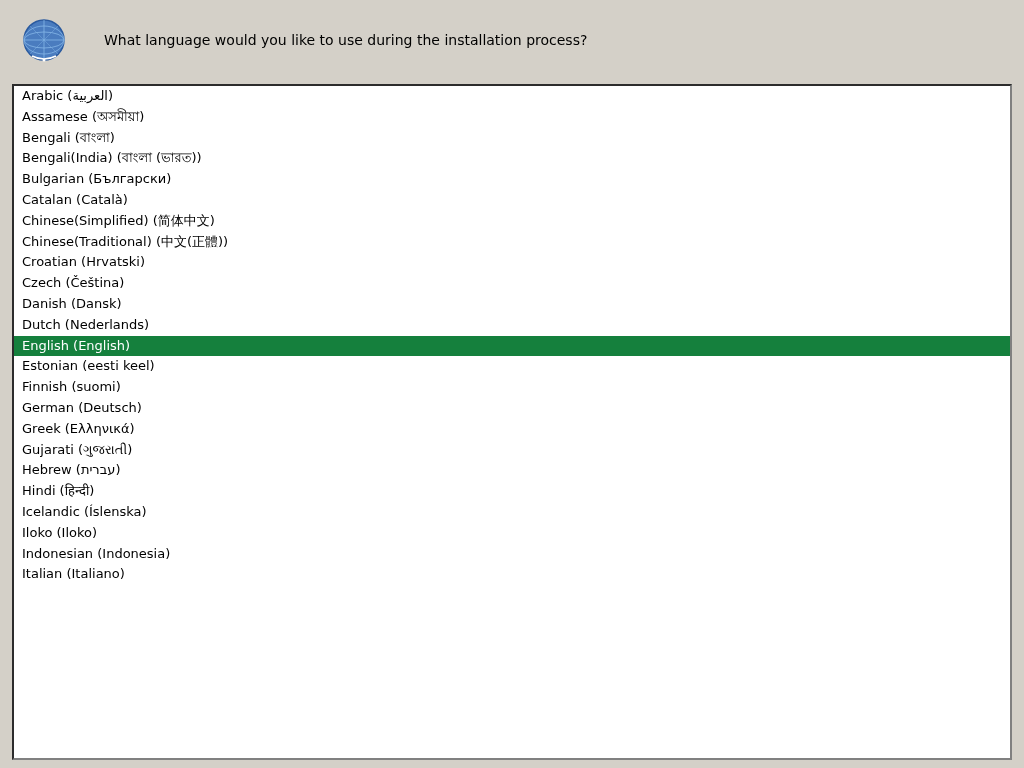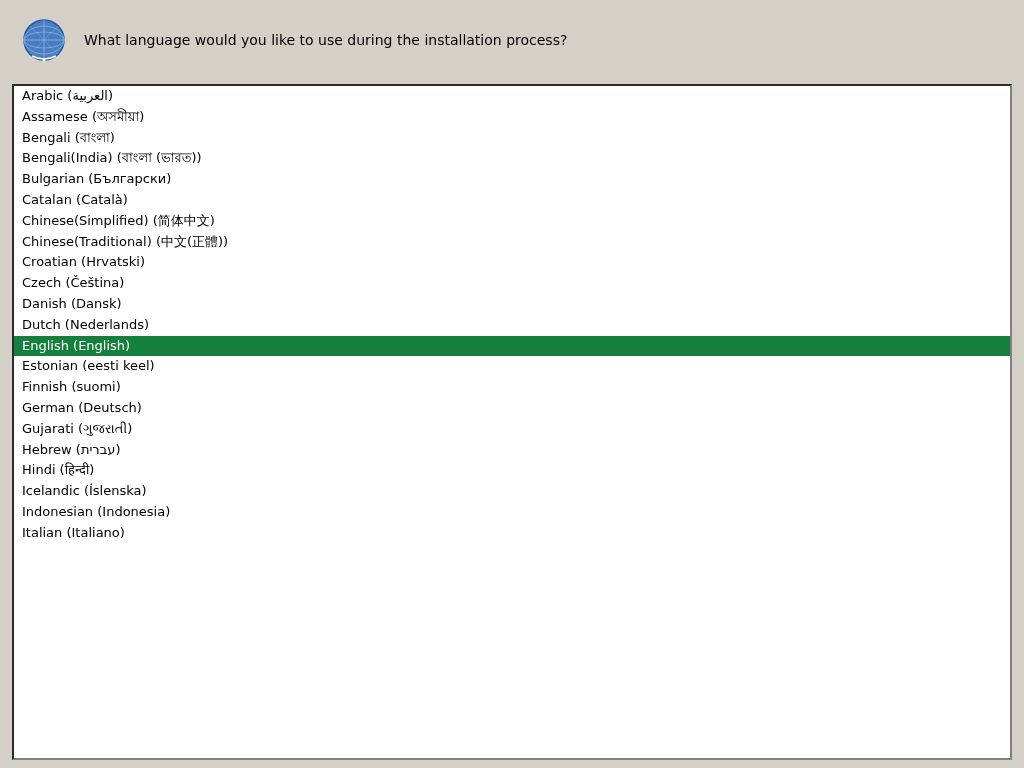--- a/index.html
+++ b/index.html
@@ -31,20 +31,21 @@
     .header-icon {
       width: 48px;
       height: 48px;
       flex-shrink: 0;
     }
 
     .header-text {
       font-size: 14px;
       color: #000;
       line-height: 1.5;
+      margin-left: 20px;
     }
 
     .main-content {
       flex: 1;
       padding: 4px 12px 8px 12px;
       display: flex;
       flex-direction: column;
     }
 
     .list-container {
@@ -135,21 +136,23 @@
         <li class="language-item">Chinese(Simplified) (简体中文)</li>
         <li class="language-item">Chinese(Traditional) (中文(正體))</li>
         <li class="language-item">Croatian (Hrvatski)</li>
         <li class="language-item">Czech (Čeština)</li>
         <li class="language-item">Danish (Dansk)</li>
         <li class="language-item">Dutch (Nederlands)</li>
         <li class="language-item selected">English (English)</li>
         <li class="language-item">Estonian (eesti keel)</li>
         <li class="language-item">Finnish (suomi)</li>
         <li class="language-item">German (Deutsch)</li>
+        <li class="language-item">Greek (Ελληνικά)</li>
         <li class="language-item">Gujarati (ગુજરાતી)</li>
         <li class="language-item">Hebrew (עברית)</li>
         <li class="language-item">Hindi (हिन्दी)</li>
         <li class="language-item">Icelandic (Íslenska)</li>
+        <li class="language-item">Iloko (Iloko)</li>
         <li class="language-item">Indonesian (Indonesia)</li>
         <li class="language-item">Italian (Italiano)</li>
       </ul>
   </div>
 </div>
 
 </body></html>

